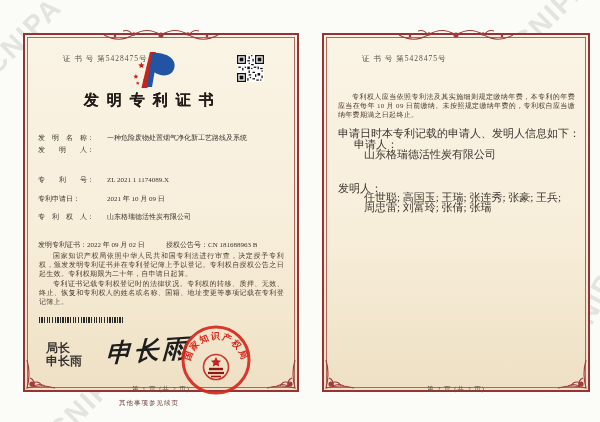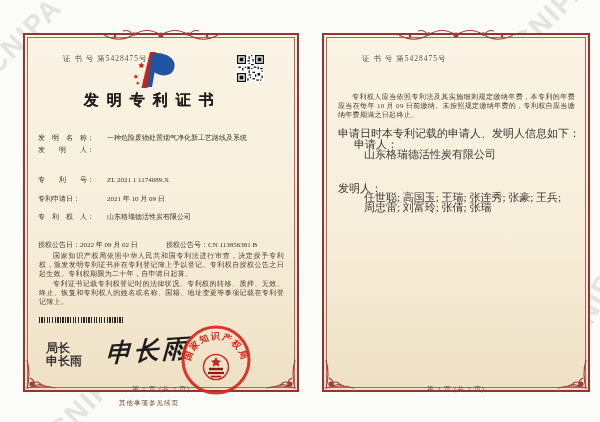--- a/index.html
+++ b/index.html
@@ -189,24 +189,24 @@
   </div>
 
   <div class="row" style="top:169px">
     <span class="lbl">专　利　权　人：</span>
     <span class="val">山东格瑞德活性炭有限公司</span>
   </div>
 
 
   <div class="row" style="top:205px">
     <span style="width:128px;flex:none;">
-      <span>授权公告日：</span><span>2022 年 09 月 02 日</span>
+      <span>发明专利证书：</span><span>2022 年 09 月 02 日</span>
     </span>
     <span>
-      <span>授权公告号：</span><span>CN 113856381 B</span>
+      <span>授权公告号：</span><span>CN 181688963 B</span>
     </span>
   </div>
 
   <div class="para" style="top:217px">国家知识产权局依照中华人民共和国专利法进行审查，决定授予专利权，颁发发明专利证书并在专利登记簿上予以登记。专利权自授权公告之日起生效。专利权期限为二十年，自申请日起算。</div>
   <div class="para" style="top:245px">专利证书记载专利权登记时的法律状况。专利权的转移、质押、无效、终止、恢复和专利权人的姓名或名称、国籍、地址变更等事项记载在专利登记簿上。</div>
 
   <div class="barcode"></div>
 
   <div class="director">
     <div>局长</div>

